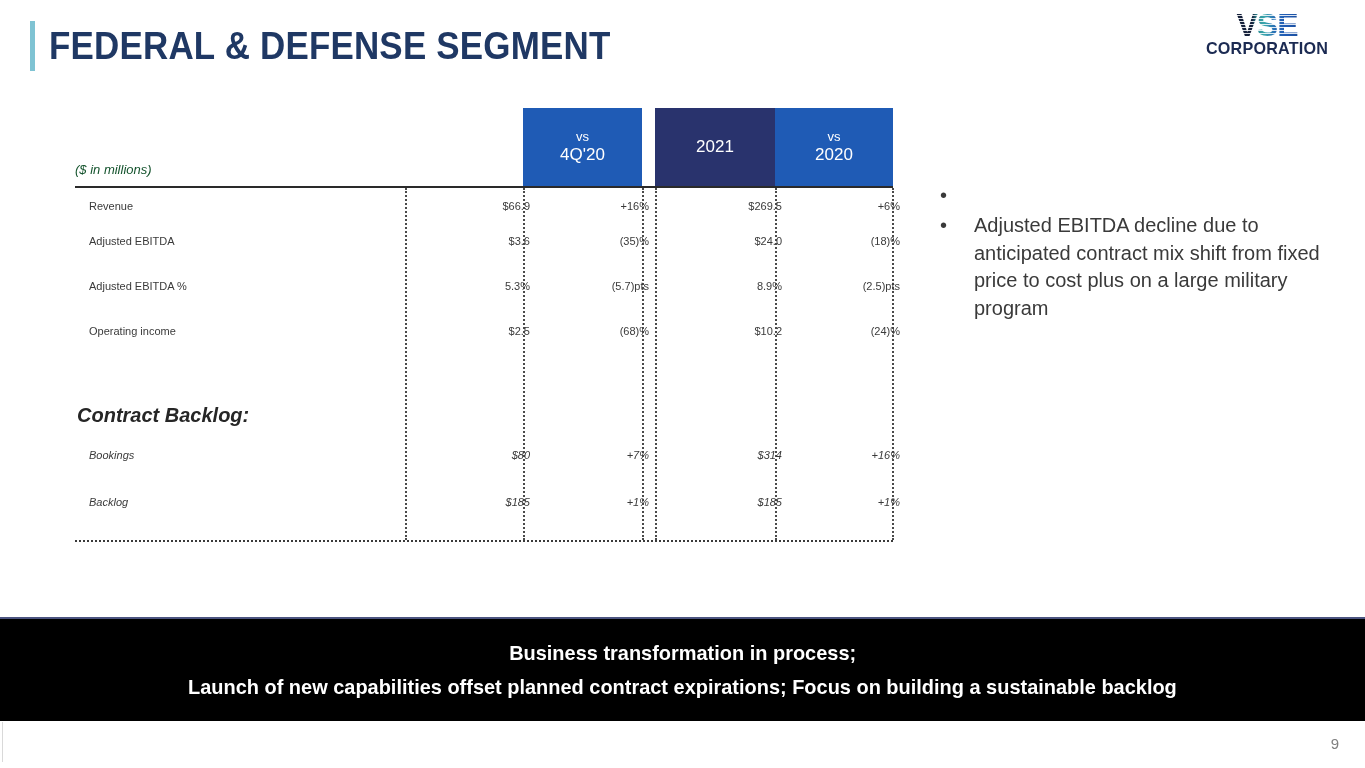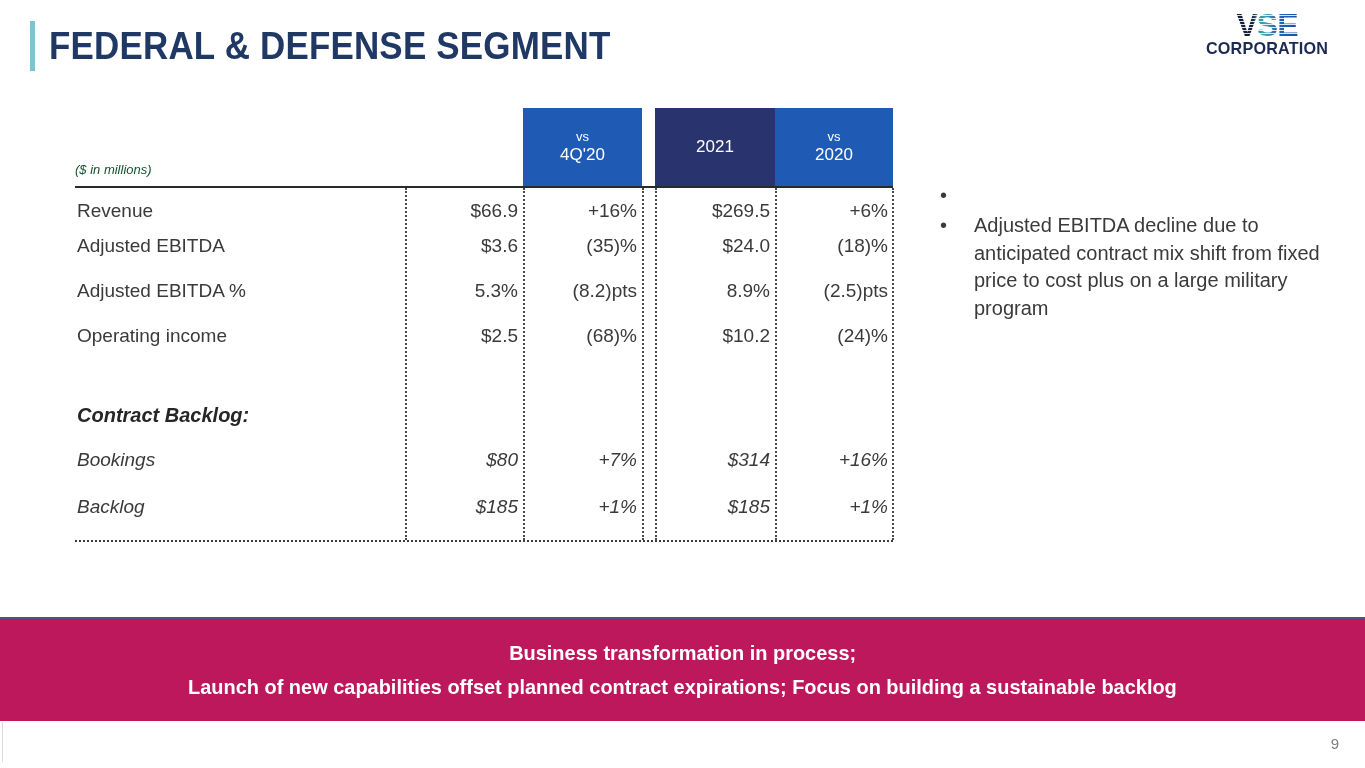--- a/index.html
+++ b/index.html
@@ -152,24 +152,24 @@
   #vl-1 { left: 330px; }
   #vl-2 { left: 448px; }
   #vl-3 { left: 567px; }
   #vl-4 { left: 580px; }
   #vl-5 { left: 700px; }
   #vl-6 { left: 817px; }
 
   
   .row {
     position: absolute;
-    left: 0;
+    left: 12px;
     width: 818px;
     height: 24px;
-    font-size: 19px;
+    font-size: 11px;
     color: #3a3a3a;
   }
   .row .label {
     position: absolute;
     left: 2px;
     top: 0;
     white-space: nowrap;
   }
   .row .cell {
     position: absolute;
@@ -217,21 +217,21 @@
     color: #3a3a3a;
   }
 
   
   #banner {
     position: absolute;
     left: 0;
     top: 617px;
     width: 1365px;
     height: 102px;
-    background: #be185d;
+    background: #000000;
     border-top: 2px solid #4b5480;
     display: flex;
     flex-direction: column;
     align-items: center;
     justify-content: center;
     color: #ffffff;
   }
   #banner .bline {
     font-size: 21px;
     font-weight: bold;
@@ -316,21 +316,21 @@
     <span class="label">Adjusted EBITDA</span>
     <span class="cell c1">$3.6</span>
     <span class="cell c2">(35)%</span>
     <span class="cell c3">$24.0</span>
     <span class="cell c4">(18)%</span>
   </div>
 
   <div class="row" style="top:172px;">
     <span class="label">Adjusted EBITDA %</span>
     <span class="cell c1">5.3%</span>
-    <span class="cell c2">(8.2)pts</span>
+    <span class="cell c2">(5.7)pts</span>
     <span class="cell c3">8.9%</span>
     <span class="cell c4">(2.5)pts</span>
   </div>
 
   <div class="row" style="top:217px;">
     <span class="label">Operating income</span>
     <span class="cell c1">$2.5</span>
     <span class="cell c2">(68)%</span>
     <span class="cell c3">$10.2</span>
     <span class="cell c4">(24)%</span>

